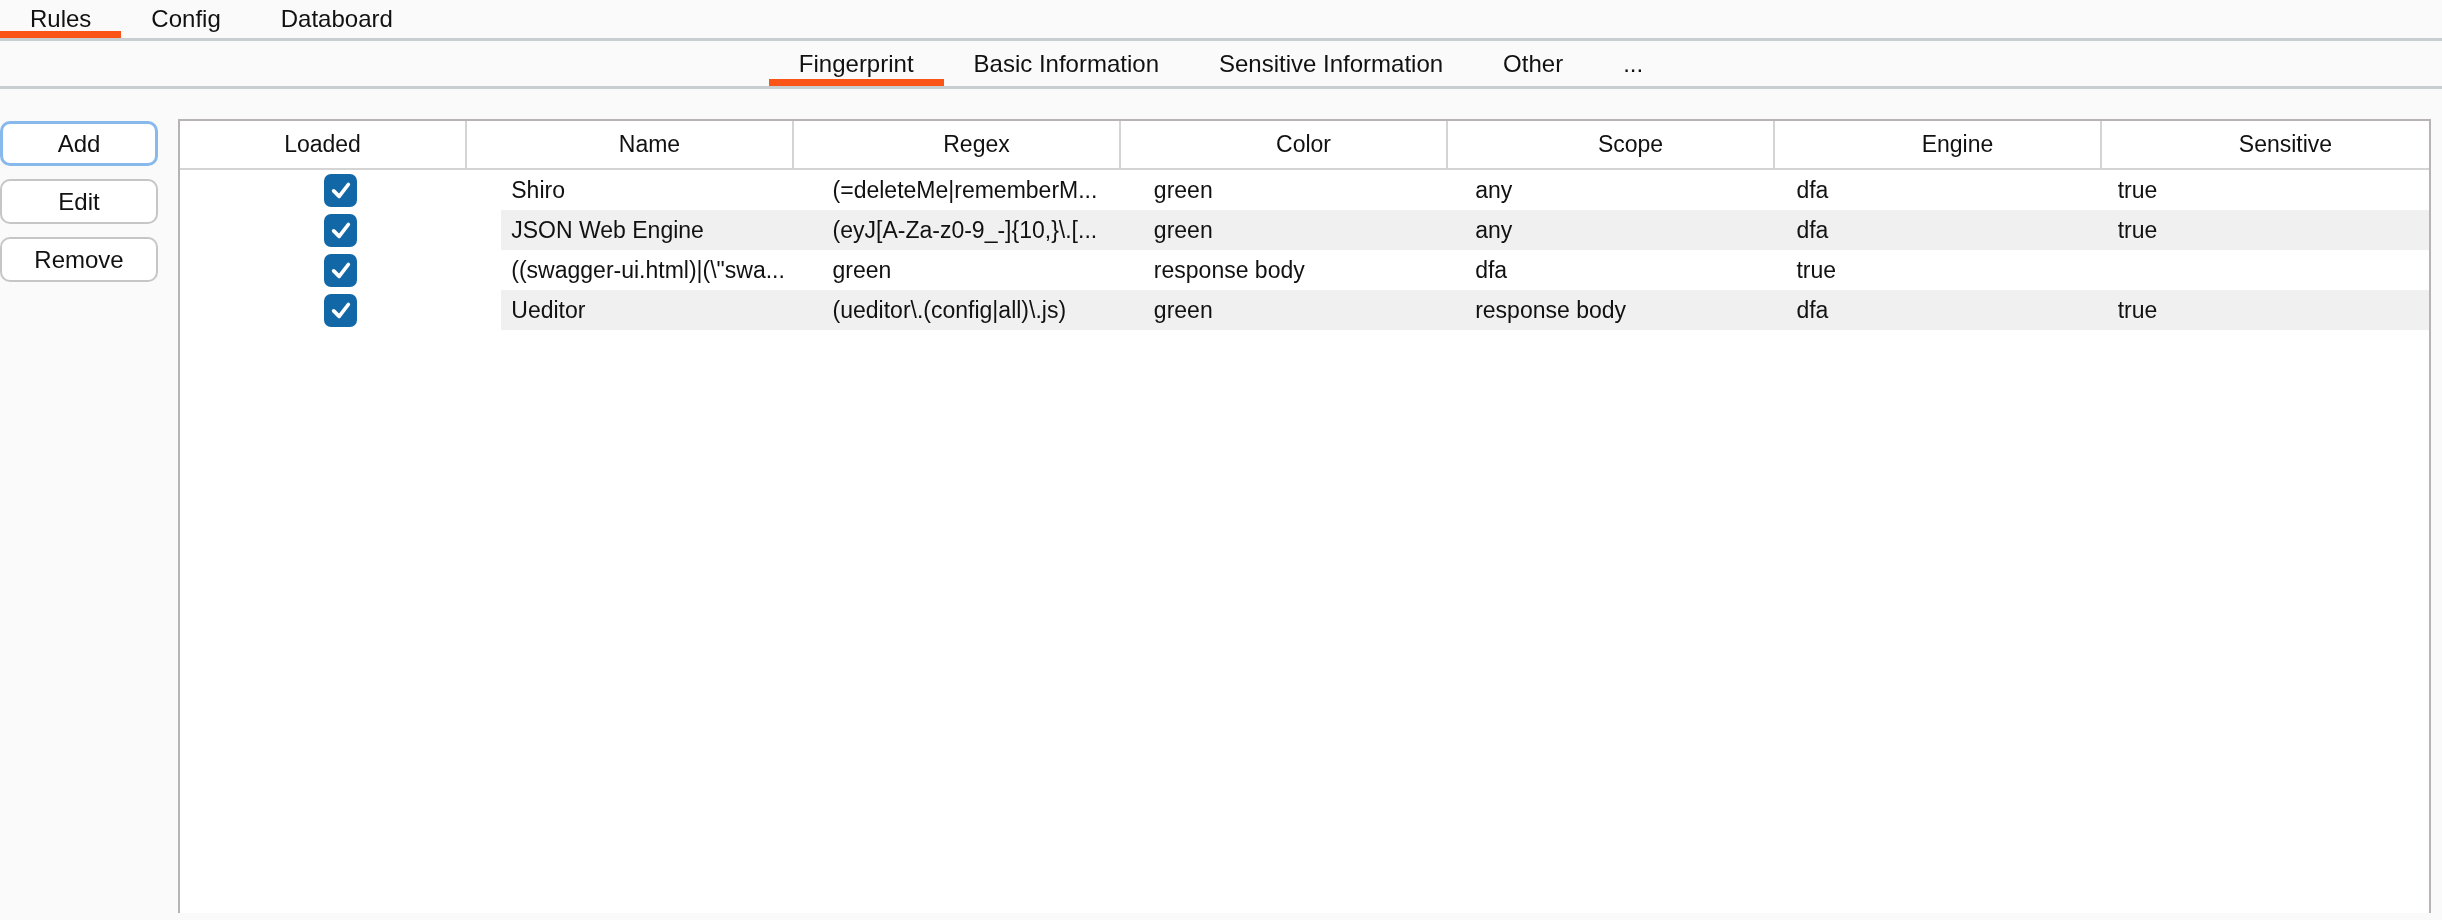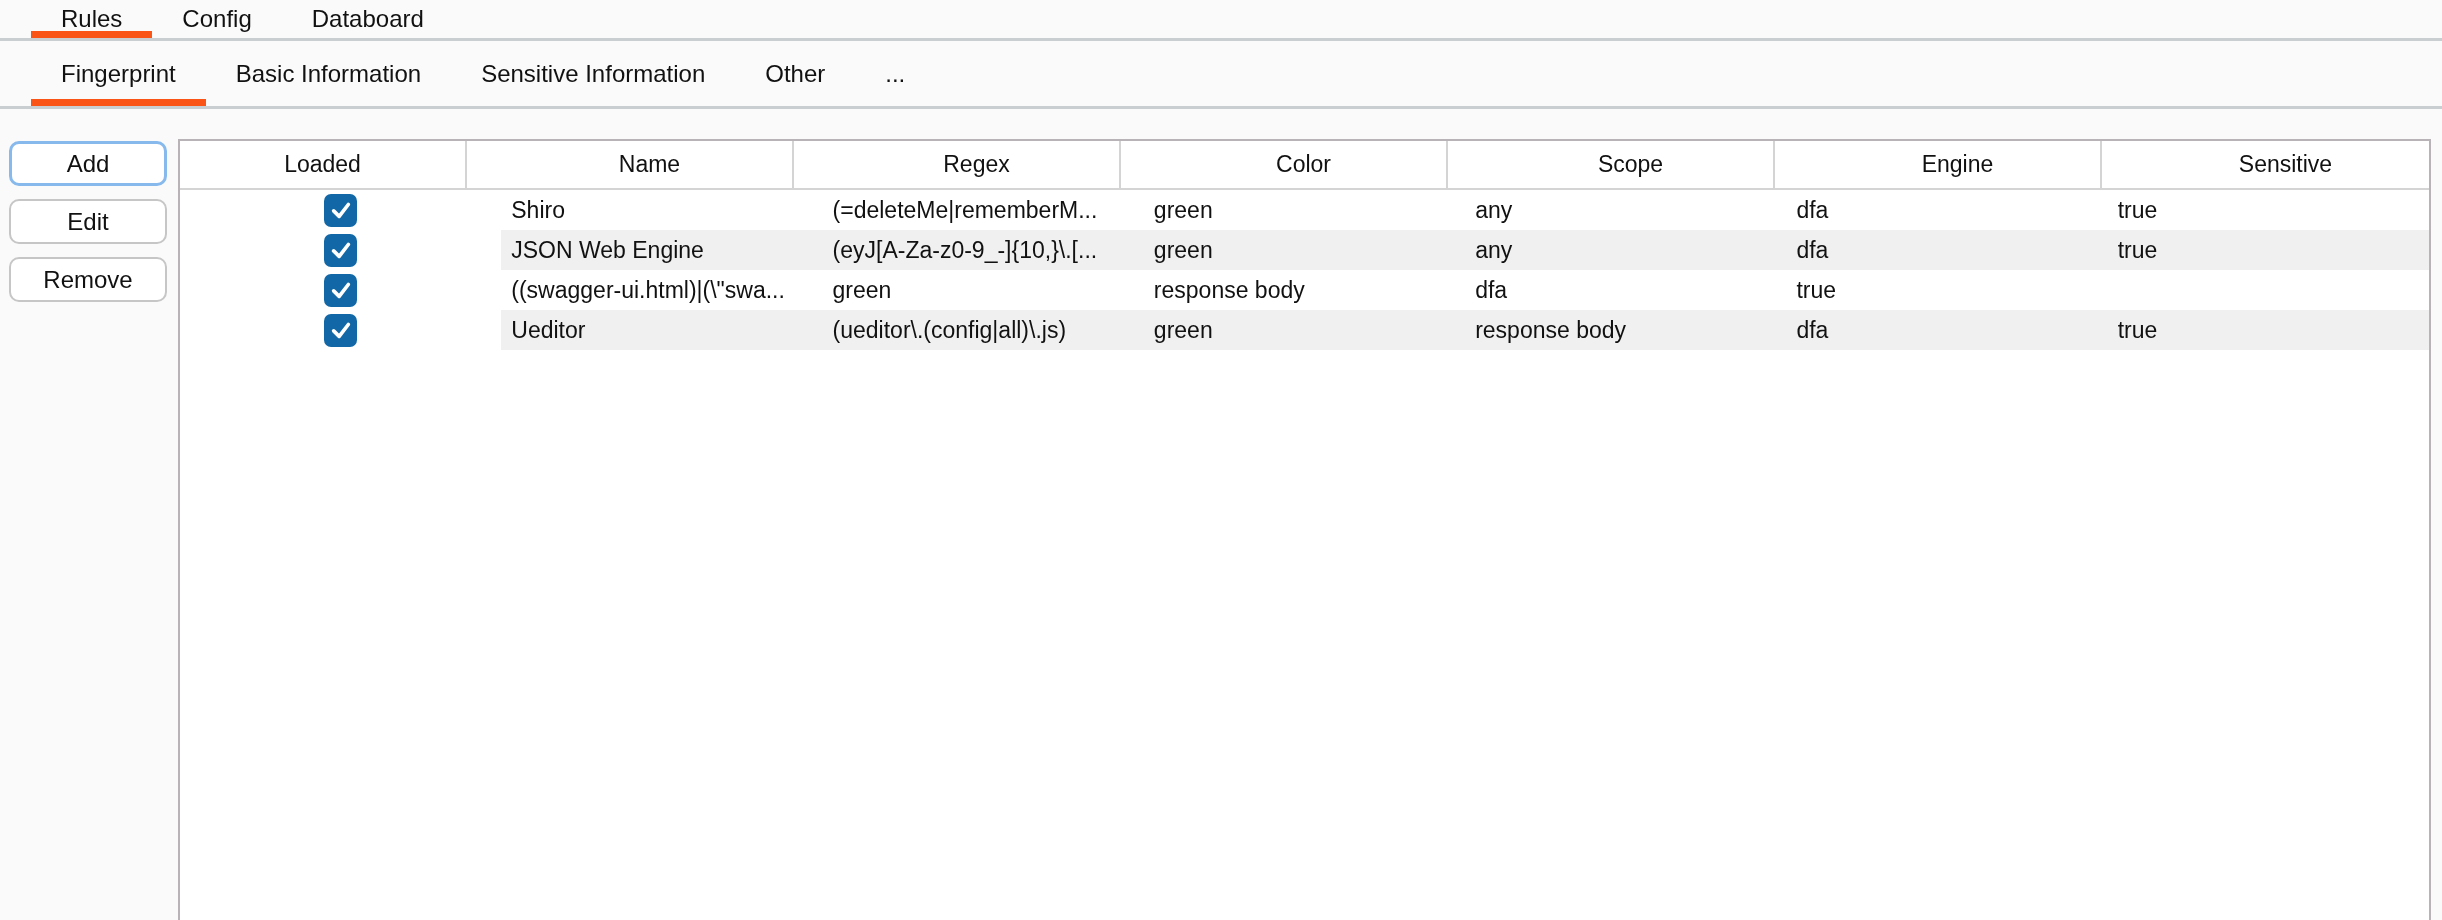--- a/index.html
+++ b/index.html
@@ -12,44 +12,45 @@
   }
 
   
   .tabbar {
     display: flex;
     align-items: stretch;
     background: #fafafa;
     border-bottom: 3px solid #c9ced1;
   }
   .tabbar-main { height: 41px; }
-  .tabbar-sub  { height: 68px; }
+  .tabbar-sub  { height: 48px; justify-content: center; }
   .tab {
     display: flex;
     align-items: center;
     padding: 0 30px;
     font-size: 24px;
     white-space: nowrap;
     cursor: default;
   }
-  .tab.active { box-shadow: inset 0 -7px 0 0 #fa5517; margin-left: 31px; }
+  .tab.active { box-shadow: inset 0 -7px 0 0 #fa5517; }
 
   
   .content {
     display: flex;
     height: 824px; 
     background: #fafafa;
   }
   .sidebar {
     width: 178px;
     flex: 0 0 178px;
-    padding: 32px 5px 0 9px;
+    padding: 32px 20px 0 9px;
     display: flex;
     flex-direction: column;
     gap: 13px;
+    align-items: flex-end;
   }
   .btn {
     height: 45px;
     width: 158px;
     background: #ffffff;
     border: 2px solid #c6c6c6;
     border-radius: 10px;
     font-size: 24px;
     font-family: "Liberation Sans", sans-serif;
     color: #111;

